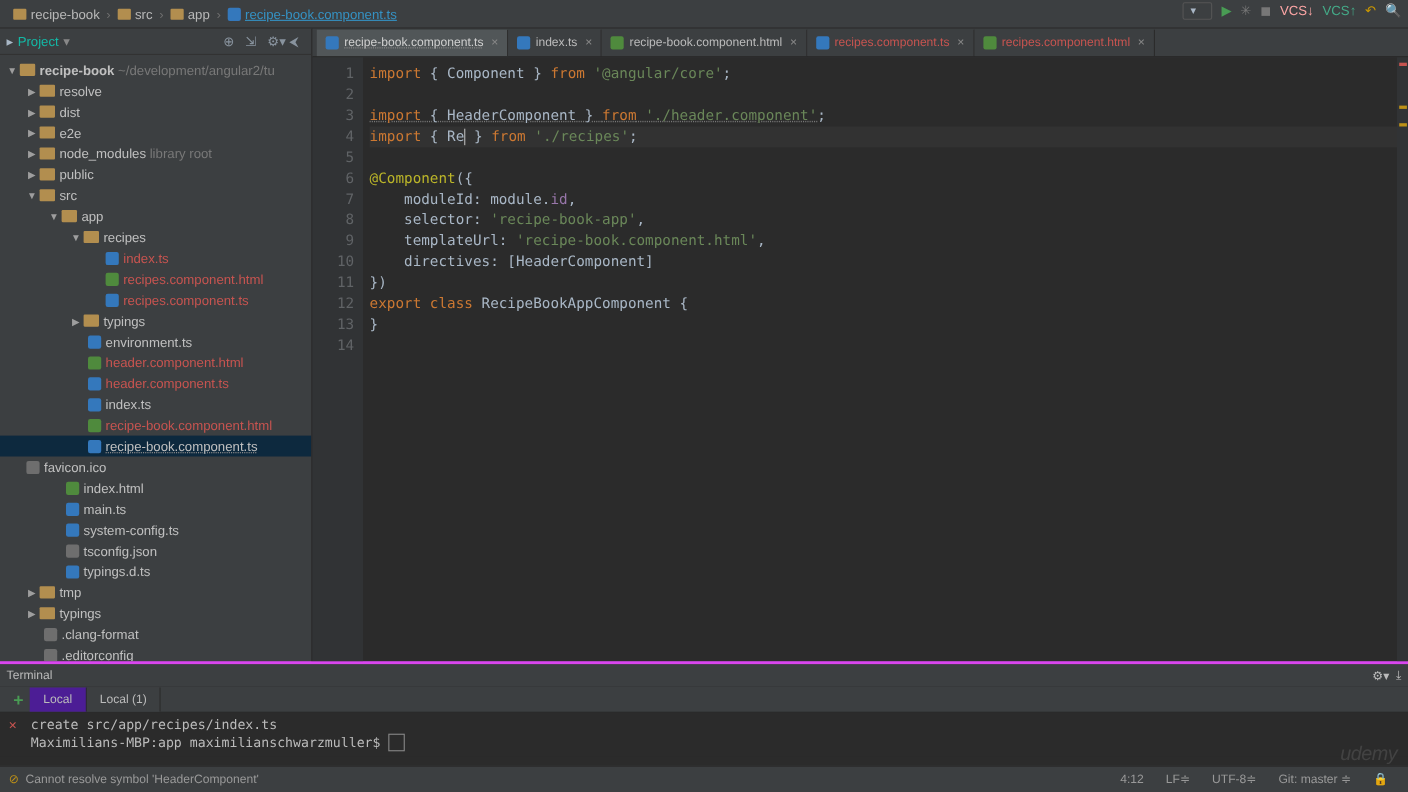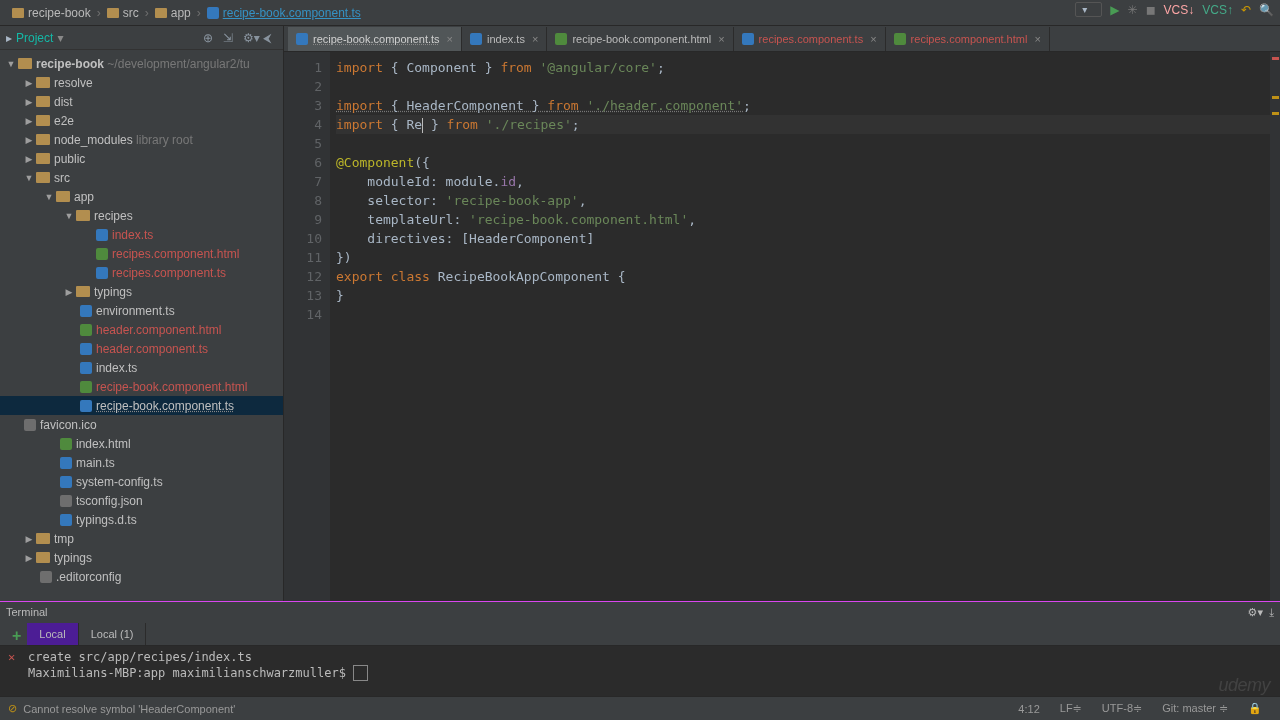--- a/index.html
+++ b/index.html
@@ -42,21 +42,21 @@
 .code { flex:1; padding:6px 0 0 6px; position:relative; }
 .code .line { height:19px; white-space:pre; }
 .kw { color:#cc7832; }
 .str { color:#6a8759; }
 .ann { color:#bbb529; }
 .prop { color:#9876aa; }
 .underline { text-decoration:underline dotted #777; }
 .caret { display:inline-block; width:1px; height:15px; background:#bbb; vertical-align:middle; }
 .error-stripe { position:absolute; right:0; top:0; width:10px; height:100%; background:#313335; }
 .error-stripe .mk { position:absolute; right:1px; width:7px; height:3px; }
-.terminal-section { border-top:1px solid #d946ef; }
+.terminal-section { border-top:3px solid #d946ef; }
 .terminal-header { height:20px; background:#3c3f41; display:flex; align-items:center; padding:0 6px; color:#bbb; font-size:11px; }
 .terminal-header .spacer { flex:1; }
 .terminal-tabs { height:24px; background:#3c3f41; display:flex; align-items:flex-end; padding-left:6px; border-bottom:1px solid #282828; }
 .term-tab { height:22px; padding:0 12px; display:flex; align-items:center; background:#3c3f41; color:#bbb; border-right:1px solid #2b2b2b; font-size:11px; }
 .term-tab.active { background:#4c1d95; }
 .term-add { color:#499c54; font-size:16px; font-weight:bold; margin:0 6px; }
 .term-body { background:#2b2b2b; font-family:'Menlo','Consolas',monospace; font-size:12px; padding:4px 8px; color:#bbb; }
 .term-body .line { height:16px; }
 .status { position:absolute; bottom:0; left:0; right:0; height:24px; background:#3c3f41; display:flex; align-items:center; padding:0 8px; color:#999; font-size:11px; border-top:1px solid #282828; }
 .status .spacer { flex:1; }
@@ -216,20 +216,24 @@
         </div>
       <div class="tree-row" style="padding-left:24px;">
           <span class="arrow">▶</span>
           <span class="fdir"></span>
           <span class="name">tmp</span>
         </div>
       <div class="tree-row" style="padding-left:24px;">
           <span class="arrow">▶</span>
           <span class="fdir"></span>
           <span class="name">typings</span>
+        </div>
+      <div class="tree-row" style="padding-left:40px;">
+          <span class="fgrey"></span>
+          <span class="name">.clang-format</span>
         </div>
       <div class="tree-row" style="padding-left:40px;">
           <span class="fgrey"></span>
           <span class="name">.editorconfig</span>
         </div>
     </div>
   </div>
 
   <div class="editor">
     <div class="tabs">

